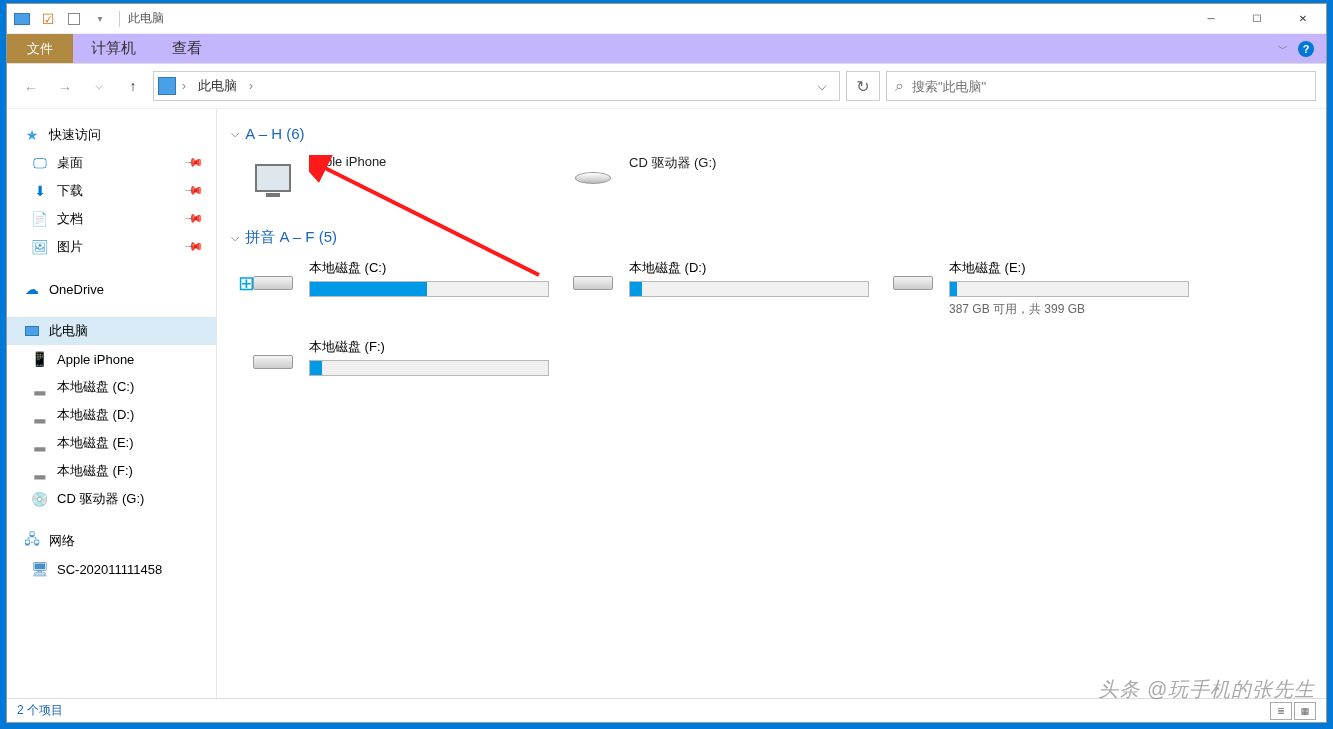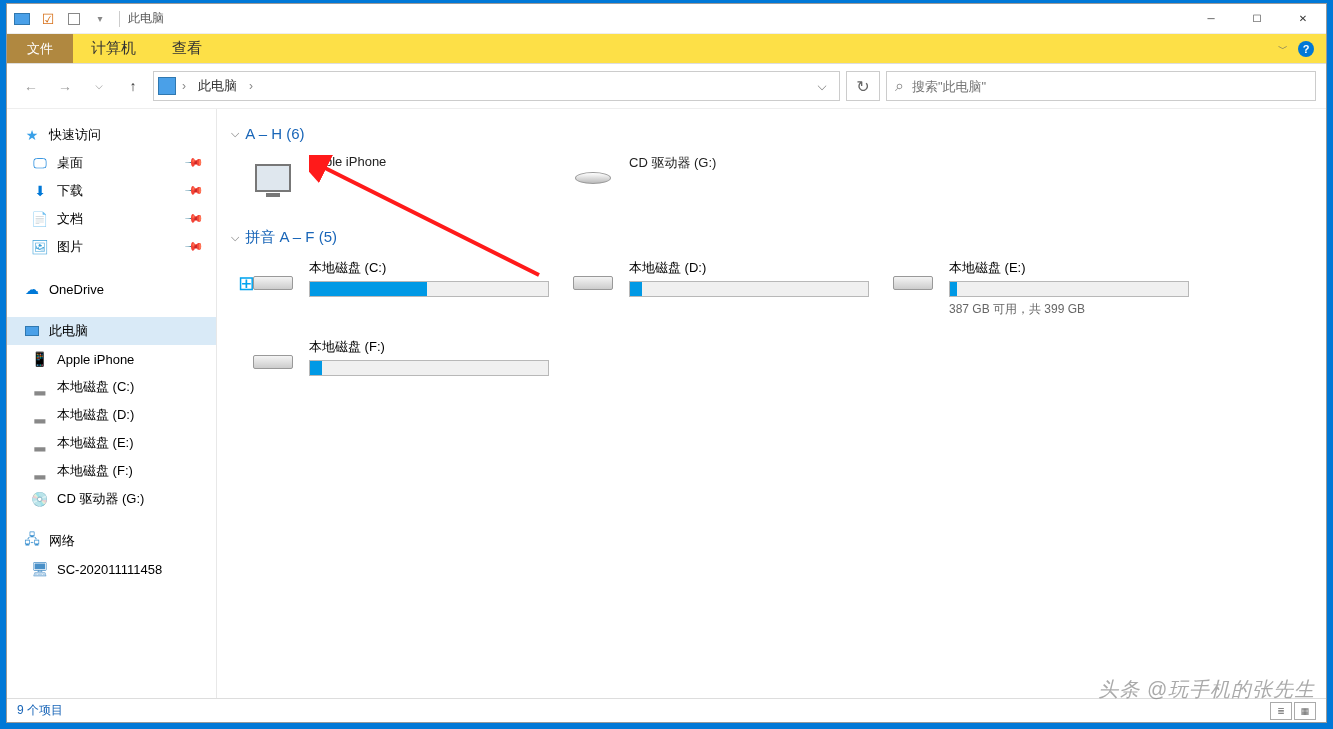--- a/index.html
+++ b/index.html
@@ -10,21 +10,21 @@
 .titlebar { height:30px; display:flex; align-items:center; background:#fff; border-bottom:1px solid #eee; }
 .titlebar .qat { display:flex; align-items:center; padding:0 4px; gap:4px; }
 .titlebar .qat-icon { width:22px; height:22px; display:flex; align-items:center; justify-content:center; font-size:14px; }
 .titlebar .sep { width:1px; height:16px; background:#ccc; margin:0 4px; }
 .titlebar .title { font-size:12px; color:#555; padding-left:4px; }
 .titlebar .spacer { flex:1; }
 .win-controls { display:flex; }
 .win-controls div { width:46px; height:30px; display:flex; align-items:center; justify-content:center; color:#333; font-size:10px; }
 
 
-.ribbon { height:30px; background:#fde047; display:flex; align-items:stretch; border-bottom:1px solid #ddd; }
+.ribbon { height:30px; background:#c4b5fd; display:flex; align-items:stretch; border-bottom:1px solid #ddd; }
 .ribbon .file-tab { background:#b08840; color:#fff; font-size:13px; padding:0 20px; display:flex; align-items:center; }
 .ribbon .tab { font-size:15px; color:#333; padding:0 18px; display:flex; align-items:center; }
 .ribbon .rspacer { flex:1; }
 .ribbon .rright { display:flex; align-items:center; gap:10px; padding-right:12px; }
 .help-circle { width:16px; height:16px; border-radius:50%; background:#0078d7; color:#fff; font-size:11px; display:flex; align-items:center; justify-content:center; font-weight:bold; }
 .chev { color:#666; font-size:10px; }
 
 
 .navbar { height:44px; display:flex; align-items:center; padding:6px 10px; gap:6px; }
 .navbtn { width:28px; height:28px; display:flex; align-items:center; justify-content:center; color:#999; font-size:14px; }
@@ -300,21 +300,21 @@
             <marker id="ah" markerWidth="12" markerHeight="12" refX="2" refY="4" orient="auto">
           <path d="M0,0 L0,8 L10,4 Z" fill="#ff1a1a"></path>
             </marker>
           </defs>
         <line x1="230" y1="120" x2="10" y2="10" stroke="#ff1a1a" stroke-width="4" marker-end="url(#ah)"></line>
       </svg>
     </div>
   </div>
 
   <div class="statusbar">
-    <span>9 个项目</span>
+    <span>2 个项目</span>
     <div class="view-icons">
       <div>≣</div>
       <div>▦</div>
     </div>
   </div>
 </div>
 
 <div class="watermark">头条 @玩手机的张先生</div>
 
 </body></html>

